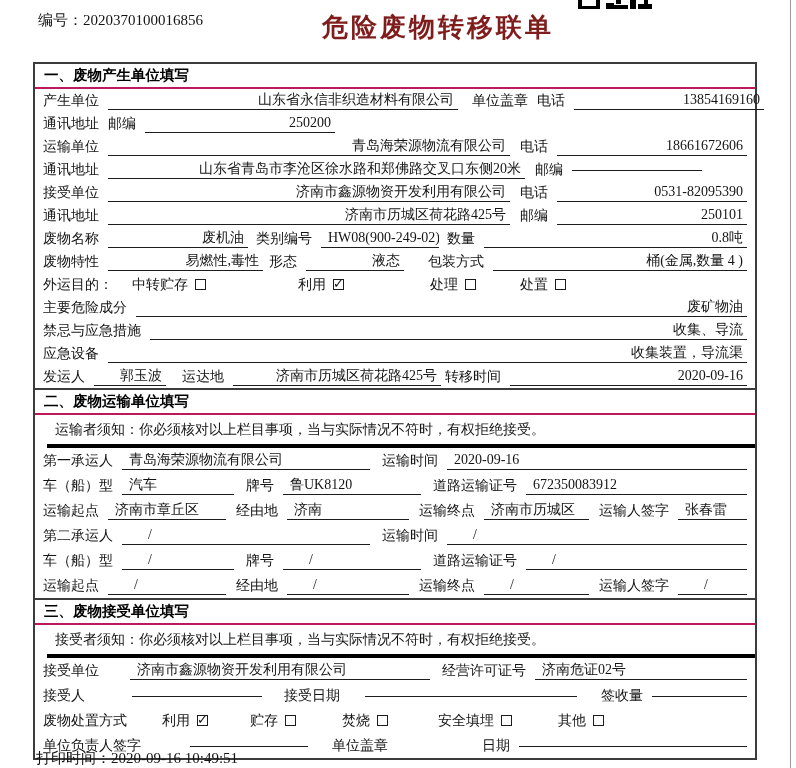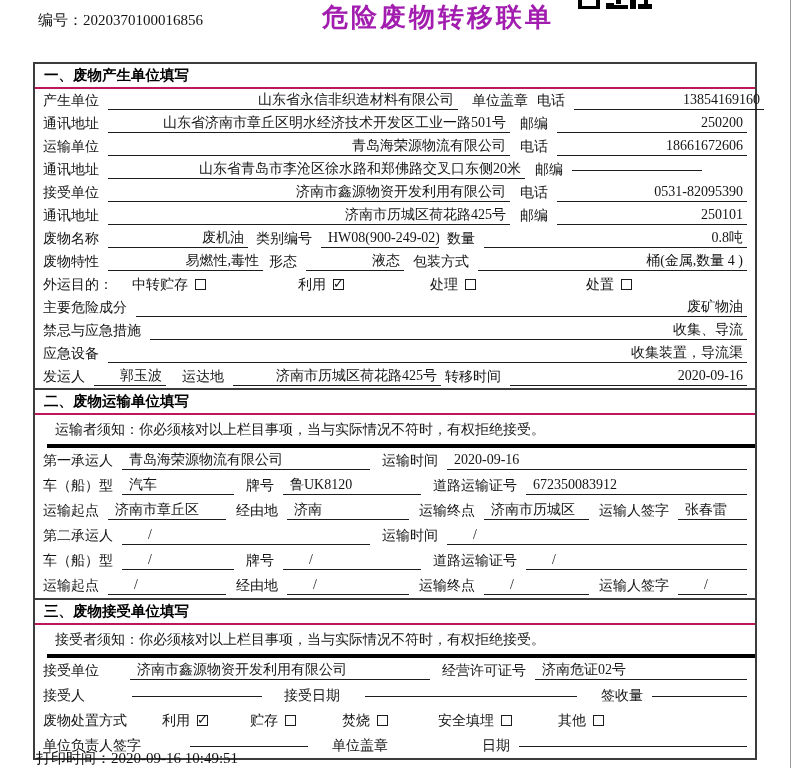--- a/index.html
+++ b/index.html
@@ -4,23 +4,23 @@
 <style>
   html,body{margin:0;padding:0;}
   body{
     width:796px;height:768px;background:#ffffff;position:relative;
     font-family:"Liberation Serif","DejaVu Serif",serif;
     color:#141414;font-size:14px;overflow:hidden;
   }
   .page-edge{position:absolute;left:790px;top:0;width:1px;height:768px;background:#9a9a9a;}
   .doc-number{position:absolute;left:38px;top:11px;font-size:15px;white-space:nowrap;}
   .doc-title{
-    position:absolute;left:80px;top:0;width:716px;text-align:center;
+    position:absolute;left:80px;top:10px;width:716px;text-align:center;
     font-family:"Liberation Sans","DejaVu Sans",sans-serif;
-    font-weight:bold;font-size:26px;letter-spacing:3px;color:#a21caf;
+    font-weight:bold;font-size:26px;letter-spacing:3px;color:#7f1d1d;
   }
   .qr-frag{position:absolute;left:578px;top:0;}
   .form-box{
     position:absolute;left:33px;top:62px;width:724px;box-sizing:border-box;
     border:2px solid #3c3c3c;background:#fff;
   }
   .section{box-sizing:border-box;}
   .section + .section{border-top:2px solid #3c3c3c;}
   .sec-head{
     height:23px;line-height:23px;padding:0 9px;
@@ -87,21 +87,20 @@
       <span class="lbl">产生单位</span>
       <span class="val" style="width:350px">山东省永信非织造材料有限公司</span>
       <span class="lbl" style="margin-left:14px">单位盖章</span>
       <span class="sp"></span>
       <span class="lbl">电话</span>
       <span class="val" style="width:190px">13854169160</span>
     </div>
 
     <div class="row">
       <span class="lbl">通讯地址</span>
-      <span class="val grow">山东省济南市章丘区明水经济技术开发区工业一路501号</span>
       <span class="lbl">邮编</span>
       <span class="val" style="width:190px">250200</span>
     </div>
 
     <div class="row">
       <span class="lbl">运输单位</span>
       <span class="val grow">青岛海荣源物流有限公司</span>
       <span class="lbl">电话</span>
       <span class="val" style="width:190px">18661672606</span>
     </div>
@@ -135,39 +134,39 @@
       <span class="val" style="width:118px">HW08(900-249-02)</span>
       <span class="lbl" style="margin-left:8px">数量</span>
       <span class="val fill">0.8吨</span>
     </div>
 
     <div class="row">
       <span class="lbl">废物特性</span>
       <span class="val" style="width:155px">易燃性,毒性</span>
       <span class="lbl" style="margin-left:6px">形态</span>
       <span class="val" style="width:98px">液态</span>
-      <span class="lbl" style="margin-left:9px">包装方式</span>
+      <span class="lbl" style="margin-left:24px">包装方式</span>
       <span class="val fill">桶(金属,数量 4 )</span>
     </div>
 
     <div class="row">
       <span class="lbl">外运目的：</span>
       <span class="opt" style="margin-left:10px">
         <span>中转贮存</span>
         <span class="cb"></span>
       </span>
       <span class="opt" style="margin-left:92px">
         <span>利用</span>
         <span class="cb checked"></span>
       </span>
       <span class="opt" style="margin-left:86px">
         <span>处理</span>
         <span class="cb"></span>
       </span>
-      <span class="opt" style="margin-left:110px">
+      <span class="opt" style="margin-left:44px">
         <span>处置</span>
         <span class="cb"></span>
       </span>
     </div>
 
     <div class="row">
       <span class="lbl">主要危险成分</span>
       <span class="val fill">废矿物油</span>
     </div>
 

